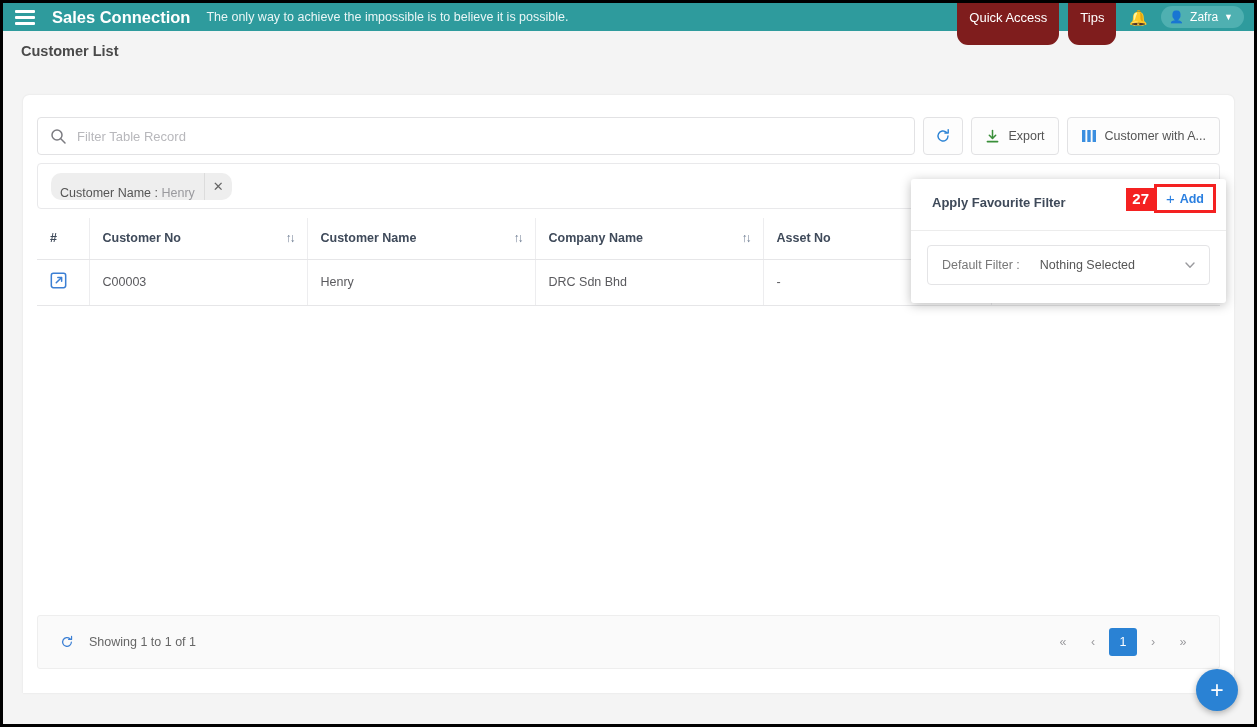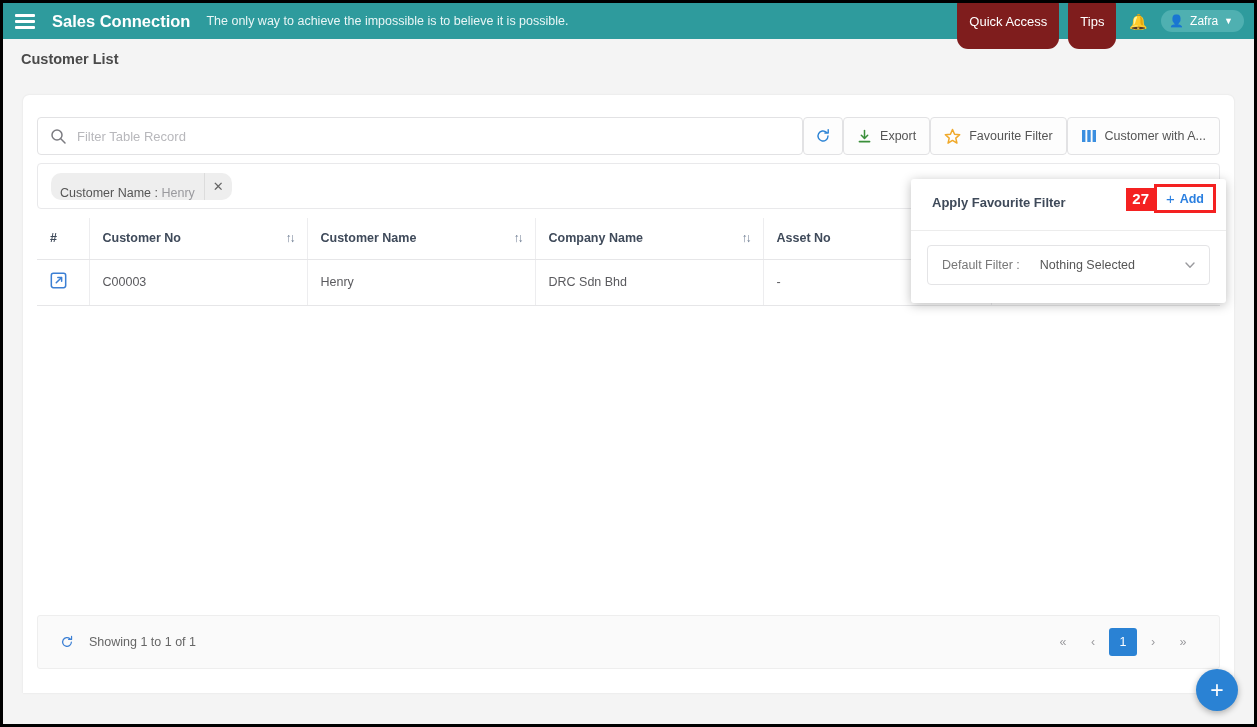--- a/index.html
+++ b/index.html
@@ -16,21 +16,21 @@
     position: relative;
     width: 1257px;
     height: 727px;
     border: 3px solid #000000;
     background: #f4f4f4;
     overflow: hidden;
   }
 
   
   .topbar {
-    height: 36px;
+    height: 28px;
     background: #2e9b9d;
     display: flex;
     align-items: center;
     padding: 0 10px 0 12px;
     position: relative;
   }
   .hamburger {
     width: 20px;
     height: 15px;
     display: flex;
@@ -125,20 +125,21 @@
     left: 14px;
     top: 22px;
     width: 1183px;
     bottom: 0;
   }
 
   
   .toolbar {
     display: flex;
     align-items: center;
+    gap: 8px;
     height: 38px;
   }
   .search-box {
     flex: 1 1 auto;
     height: 38px;
     border: 1px solid #e2e2e4;
     border-radius: 4px;
     background: #ffffff;
     display: flex;
     align-items: center;
@@ -469,28 +470,20 @@
           <span>
             <svg width="15" height="15" viewBox="0 0 16 16">
               <line x1="8" y1="1.5" x2="8" y2="9.5" stroke="#3a8f3a" stroke-width="1.6" stroke-linecap="round"></line>
               <path d="M4.6 6.6 L8 10 L11.4 6.6" fill="none" stroke="#3a8f3a" stroke-width="1.6" stroke-linecap="round" stroke-linejoin="round"></path>
               <line x1="2.6" y1="13.4" x2="13.4" y2="13.4" stroke="#3a8f3a" stroke-width="1.8" stroke-linecap="round"></line>
             </svg>
           </span>
           <span class="tbtn-label">Export</span>
         </div>
 
-        <div class="tbtn">
-          <span>
-            <svg width="17" height="17" viewBox="0 0 18 18">
-              <polygon points="9,1.6 11.2,6.6 16.6,7.1 12.5,10.7 13.7,16 9,13.2 4.3,16 5.5,10.7 1.4,7.1 6.8,6.6" fill="none" stroke="#f0a92a" stroke-width="1.6" stroke-linejoin="round"></polygon>
-            </svg>
-          </span>
-          <span class="tbtn-label">Favourite Filter</span>
-        </div>
 
         <div class="tbtn">
           <span>
             <svg width="16" height="16" viewBox="0 0 16 16">
               <rect x="1" y="2" width="3.4" height="12" fill="#3b8fe0"></rect>
               <rect x="6.3" y="2" width="3.4" height="12" fill="#3b8fe0"></rect>
               <rect x="11.6" y="2" width="3.4" height="12" fill="#3b8fe0"></rect>
             </svg>
           </span>
           <span class="tbtn-label">Customer with A...</span>

